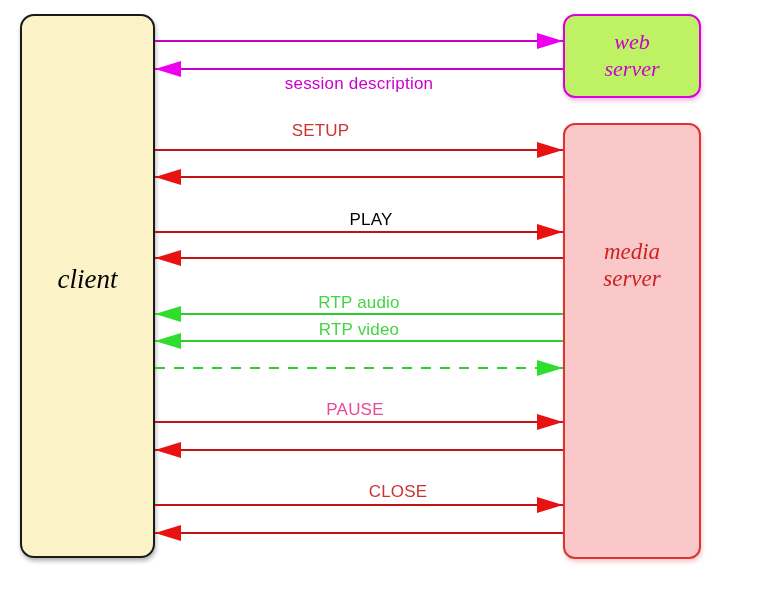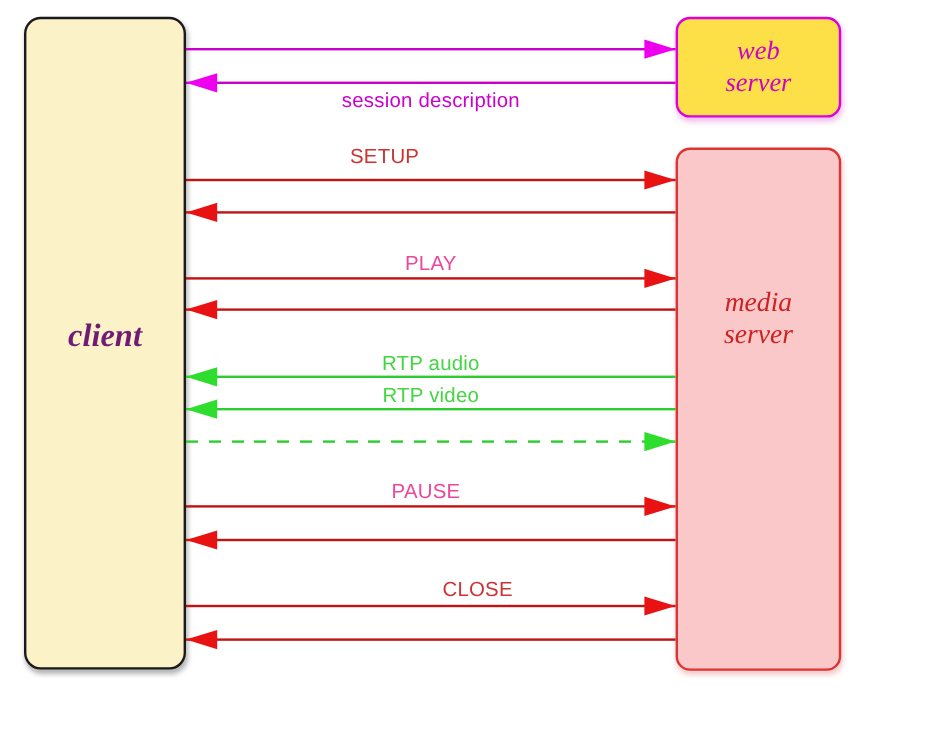--- a/index.html
+++ b/index.html
@@ -25,24 +25,24 @@
   .msg-line{position:absolute;height:2px;}
   .msg-head{position:absolute;width:0;height:0;}
   .msg-label{position:absolute;text-align:center;font-size:17px;letter-spacing:0.2px;}
 </style>
 </head>
 <body>
 
 <div id="stage">
 
   <div class="node" id="client-node" style="background: rgb(251, 242, 200); border-color: rgb(26, 26, 26);">
-    <div class="node-label" id="client-label" style="color: #701a75; font-weight: bold;">client</div>
+    <div class="node-label" id="client-label" style="color: #000000;">client</div>
   </div>
 
-  <div class="node" id="web-server-node" style="background: #fde047; border-color: rgb(221, 0, 221); padding-left: 16px;">
+  <div class="node" id="web-server-node" style="background: #bef264; border-color: rgb(221, 0, 221); padding-left: 16px;">
     <div class="node-label" id="web-server-label" style="color: rgb(204, 0, 204);">web
 server</div>
   </div>
 
   <div class="node" id="media-server-node" style="background: rgb(250, 200, 200); border-color: rgb(221, 51, 51); padding-left: 13px;">
     <div class="node-label" id="media-server-label" style="color: rgb(204, 34, 34);">media
 server</div>
   </div>
 
 <div class="msg-line" style="left: 155px; width: 408px; top: 40px; background: rgb(200, 0, 200);"></div>
@@ -50,21 +50,21 @@
     <div class="msg-line" style="left: 155px; width: 408px; top: 68px; background: rgb(200, 0, 200);"></div>
     <div class="msg-head" style="top: 61px; border-top: 8px solid transparent; border-bottom: 8px solid transparent; left: 155px; border-right: 26px solid rgb(238, 0, 238);"></div>
     <div class="msg-label" style="left: 155px; width: 408px; top: 74px; color: rgb(204, 0, 204);">session description</div>
     <div class="msg-line" style="left: 155px; width: 408px; top: 149px; background: rgb(192, 20, 20);"></div>
     <div class="msg-head" style="top: 142px; border-top: 8px solid transparent; border-bottom: 8px solid transparent; left: 537px; border-left: 26px solid rgb(232, 18, 18);"></div>
     <div class="msg-label" style="left: 155px; width: 331px; top: 121px; color: rgb(204, 51, 51);">SETUP</div>
     <div class="msg-line" style="left: 155px; width: 408px; top: 176px; background: rgb(192, 20, 20);"></div>
     <div class="msg-head" style="top: 169px; border-top: 8px solid transparent; border-bottom: 8px solid transparent; left: 155px; border-right: 26px solid rgb(232, 18, 18);"></div>
     <div class="msg-line" style="left: 155px; width: 408px; top: 231px; background: rgb(192, 20, 20);"></div>
     <div class="msg-head" style="top: 224px; border-top: 8px solid transparent; border-bottom: 8px solid transparent; left: 537px; border-left: 26px solid rgb(232, 18, 18);"></div>
-    <div class="msg-label" style="left: 155px; width: 408px; top: 210px; color: #ec4899;">PLAY</div>
+    <div class="msg-label" style="left: 167px; width: 408px; top: 210px; color: #000000;">PLAY</div>
     <div class="msg-line" style="left: 155px; width: 408px; top: 257px; background: rgb(192, 20, 20);"></div>
     <div class="msg-head" style="top: 250px; border-top: 8px solid transparent; border-bottom: 8px solid transparent; left: 155px; border-right: 26px solid rgb(232, 18, 18);"></div>
     <div class="msg-line" style="left: 155px; width: 408px; top: 313px; background: rgb(47, 204, 47);"></div>
     <div class="msg-head" style="top: 306px; border-top: 8px solid transparent; border-bottom: 8px solid transparent; left: 155px; border-right: 26px solid rgb(46, 221, 46);"></div>
     <div class="msg-label" style="left: 155px; width: 408px; top: 293px; color: rgb(68, 213, 68);">RTP audio</div>
     <div class="msg-line" style="left: 155px; width: 408px; top: 340px; background: rgb(47, 204, 47);"></div>
     <div class="msg-head" style="top: 333px; border-top: 8px solid transparent; border-bottom: 8px solid transparent; left: 155px; border-right: 26px solid rgb(46, 221, 46);"></div>
     <div class="msg-label" style="left: 155px; width: 408px; top: 320px; color: rgb(68, 213, 68);">RTP video</div>
     <div class="msg-line" style="left: 155px; width: 408px; top: 367px; background: repeating-linear-gradient(90deg, rgb(47, 204, 47) 0px, rgb(47, 204, 47) 10px, transparent 10px, transparent 19px);"></div>
     <div class="msg-head" style="top: 360px; border-top: 8px solid transparent; border-bottom: 8px solid transparent; left: 537px; border-left: 26px solid rgb(46, 221, 46);"></div>

